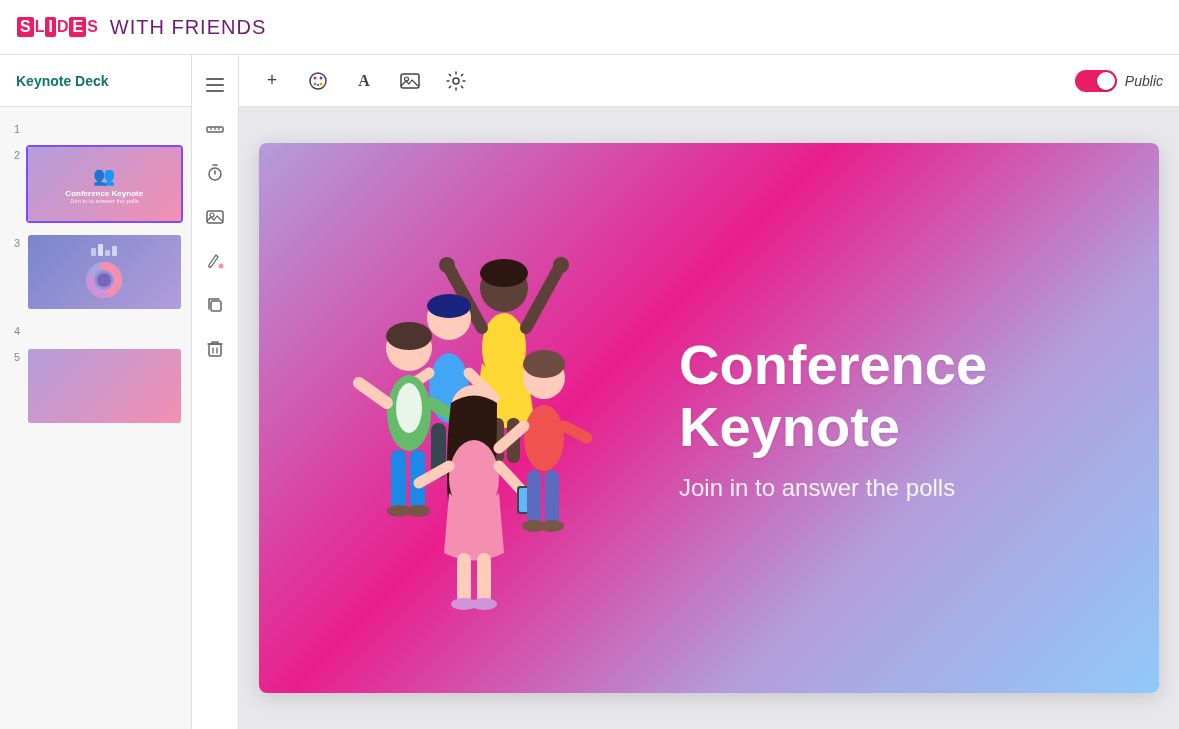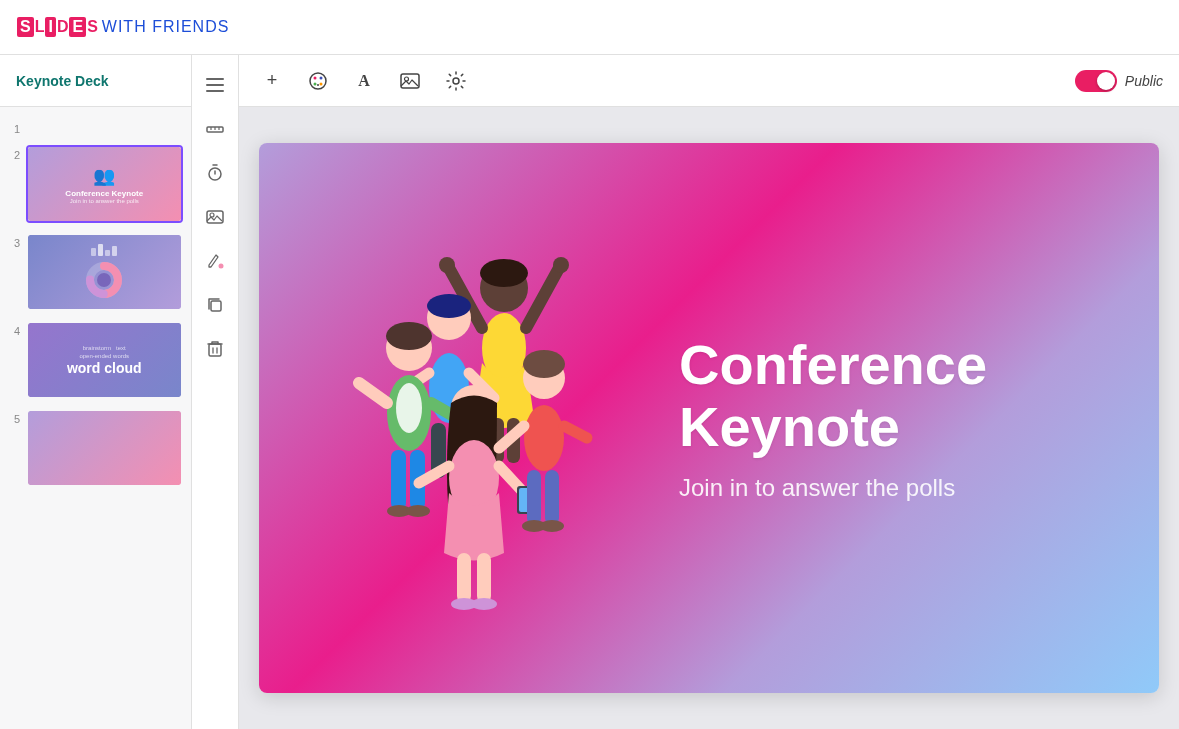--- a/index.html
+++ b/index.html
@@ -13,24 +13,24 @@
       display: flex;
       align-items: center;
       padding: 0 16px;
     }
     .logo {
       display: flex;
       align-items: center;
       gap: 4px;
     }
     .logo-suffix {
-      font-size: 16px;
+      font-size: 20px;
       font-weight: 400;
-      color: #1d4ed8;
-      margin-left: 0;
+      color: #701a75;
+      margin-left: 8px;
       letter-spacing: 1px;
       text-transform: uppercase;
     }
 
     
     .main-area {
       display: flex;
       height: calc(729px - 55px);
     }
 
@@ -395,28 +395,20 @@
                 <circle cx="20" cy="20" r="14" fill="none" stroke="#ce93d8" stroke-width="8" stroke-dasharray="22 66" stroke-dashoffset="-44" stroke-linecap="round" transform="rotate(-90 20 20)"></circle>
                 <circle cx="20" cy="20" r="7" fill="rgba(113,91,180,0.8)"></circle>
               </svg>
             </div>
           </div>
         </div>
       </div>
 
       <div class="slide-item">
         <span class="slide-number">4</span>
-        <div class="slide-thumb">
-          <div class="thumb-inner thumb-4">
-            <div class="thumb-4-content">
-              <div class="word-cloud-text">brainstorm &nbsp; text<br>open-ended words</div>
-              <div class="word-cloud-main">word cloud</div>
-            </div>
-          </div>
-        </div>
       </div>
 
       <div class="slide-item">
         <span class="slide-number">5</span>
         <div class="slide-thumb">
           <div class="thumb-inner thumb-5">
           </div>
         </div>
       </div>
 

